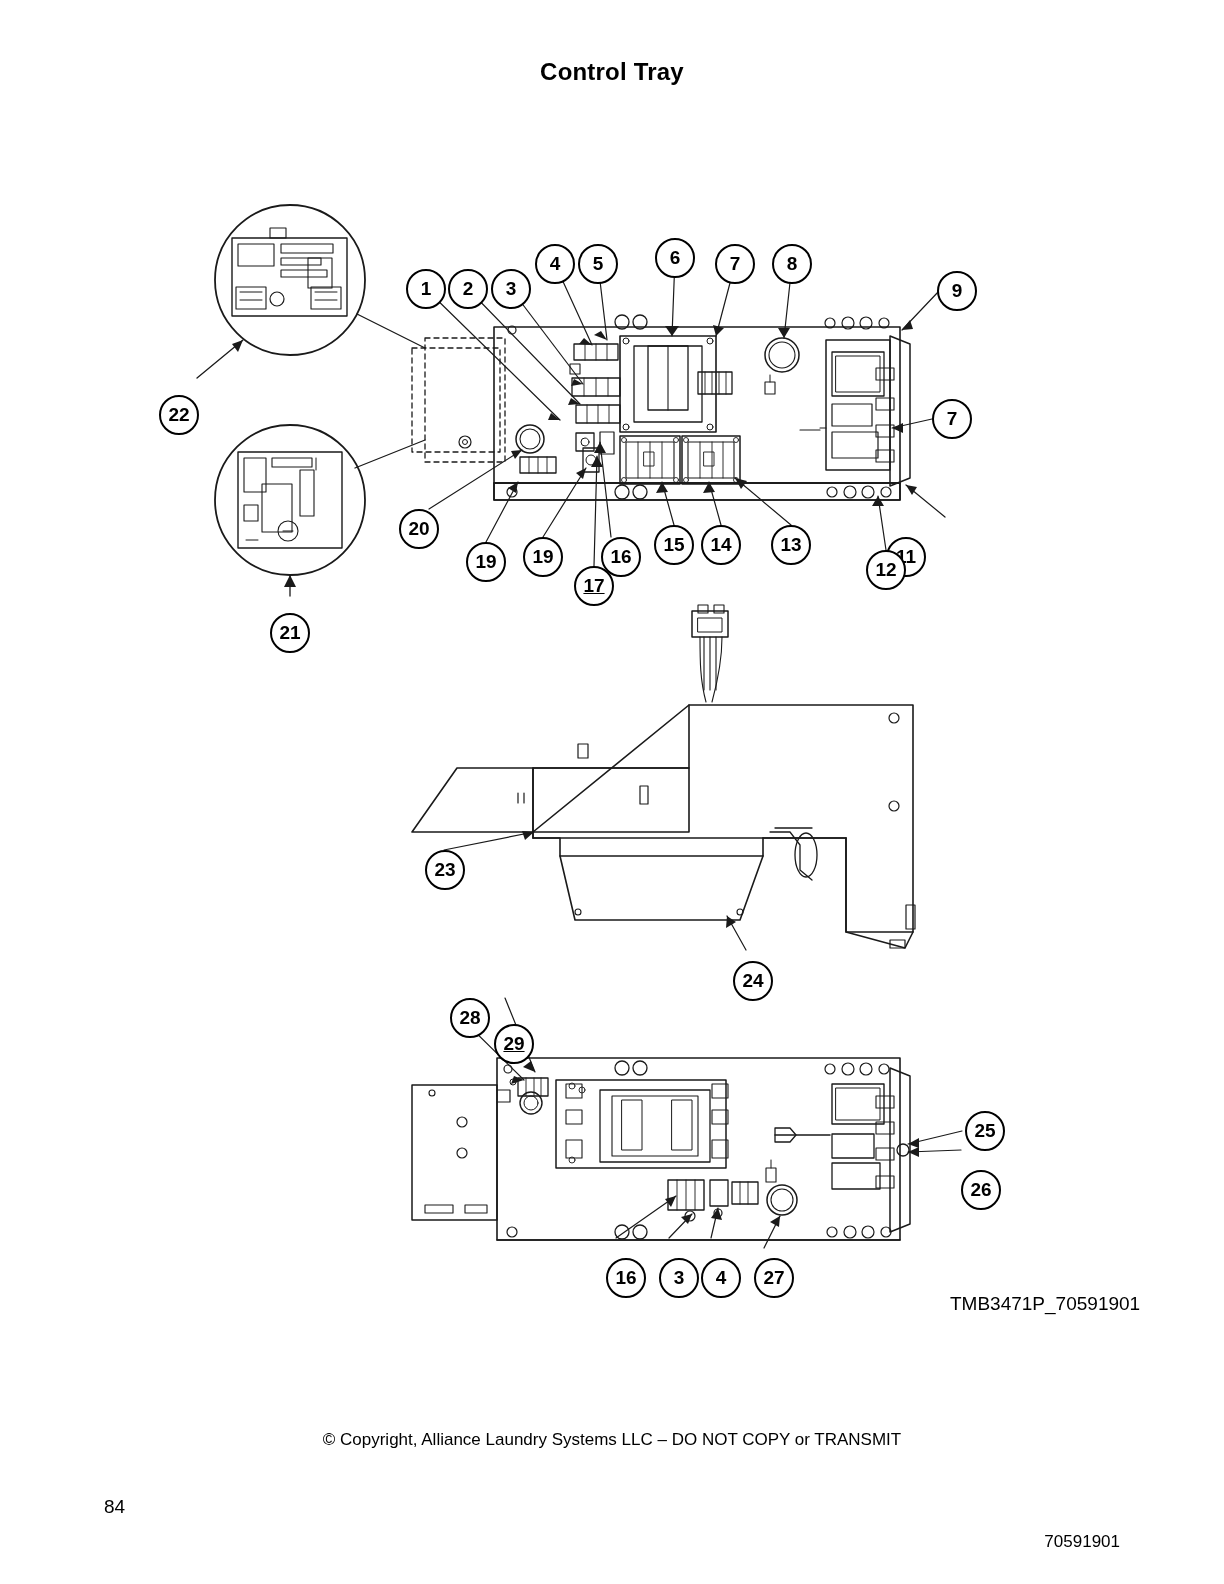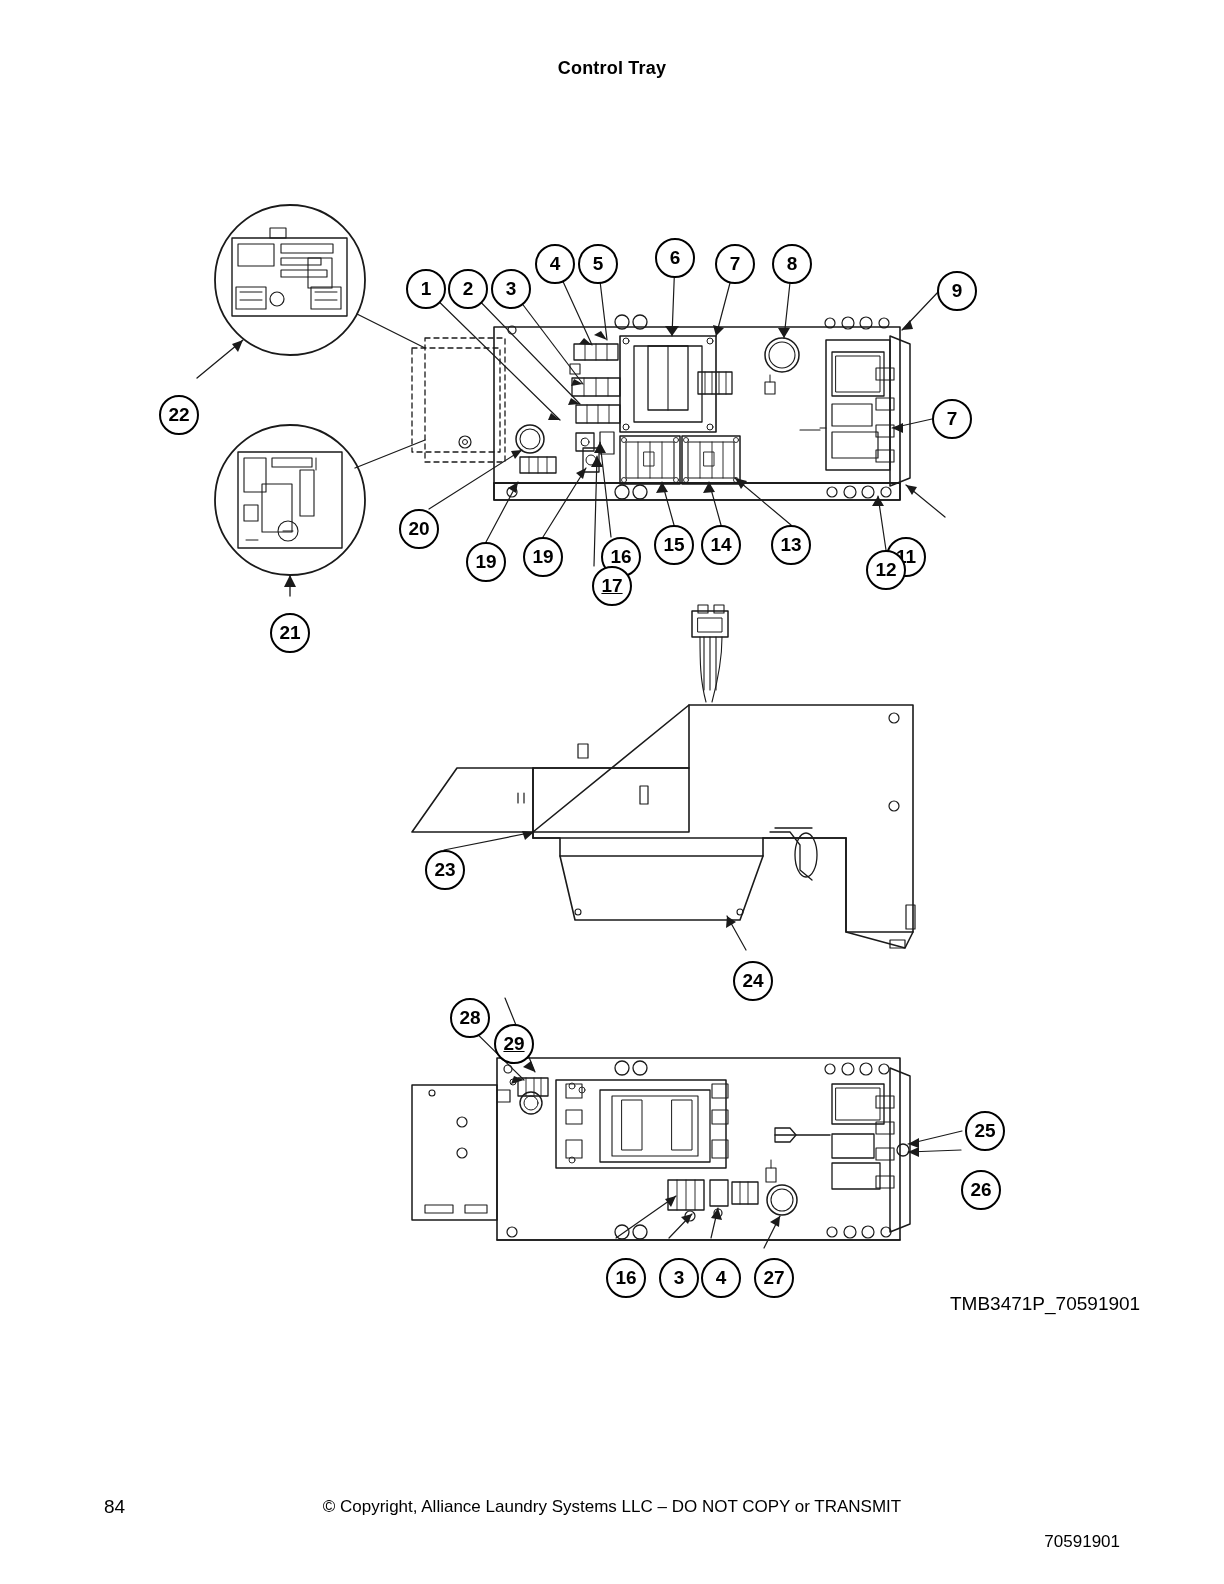--- a/index.html
+++ b/index.html
@@ -16,21 +16,21 @@
     overflow: hidden;
   }
 
   
   #page-title {
     position: absolute;
     top: 58px;
     left: 0;
     width: 1224px;
     text-align: center;
-    font-size: 18px;
+    font-size: 24px;
     font-weight: bold;
     letter-spacing: 0.2px;
   }
 
   
   #drawing {
     position: absolute;
     top: 0;
     left: 0;
     width: 1224px;
@@ -56,21 +56,21 @@
   
   #footer-page {
     position: absolute;
     left: 104px;
     top: 1496px;
     font-size: 19px;
   }
   #footer-copyright {
     position: absolute;
     left: 0;
-    top: 1497px;
+    top: 1430px;
     width: 1224px;
     text-align: center;
     font-size: 17px;
   }
   #footer-docnum {
     position: absolute;
     right: 104px;
     top: 1497px;
     font-size: 17px;
     margin-top: 35px;
@@ -463,21 +463,21 @@
     <div class="callout" style="left: 715px; top: 244px;">7</div>
     <div class="callout" style="left: 772px; top: 244px;">8</div>
     <div class="callout" style="left: 937px; top: 271px;">9</div>
     <div class="callout" style="left: 932px; top: 399px;">7</div>
     <div class="callout" style="left: 886px; top: 537px;">11</div>
     <div class="callout" style="left: 866px; top: 550px;">12</div>
     <div class="callout" style="left: 771px; top: 525px;">13</div>
     <div class="callout" style="left: 701px; top: 525px;">14</div>
     <div class="callout" style="left: 654px; top: 525px;">15</div>
     <div class="callout" style="left: 601px; top: 537px;">16</div>
-    <div class="callout" style="left: 592px; top: 566px; text-decoration: underline;">17</div>
+    <div class="callout" style="left: 574px; top: 566px; text-decoration: underline;">17</div>
     <div class="callout" style="left: 523px; top: 537px;">19</div>
     <div class="callout" style="left: 466px; top: 542px;">19</div>
     <div class="callout" style="left: 399px; top: 509px;">20</div>
     <div class="callout" style="left: 270px; top: 613px;">21</div>
     <div class="callout" style="left: 159px; top: 395px;">22</div>
     <div class="callout" style="left: 425px; top: 850px;">23</div>
     <div class="callout" style="left: 733px; top: 961px;">24</div>
     <div class="callout" style="left: 965px; top: 1111px;">25</div>
     <div class="callout" style="left: 961px; top: 1170px;">26</div>
     <div class="callout" style="left: 754px; top: 1258px;">27</div>

